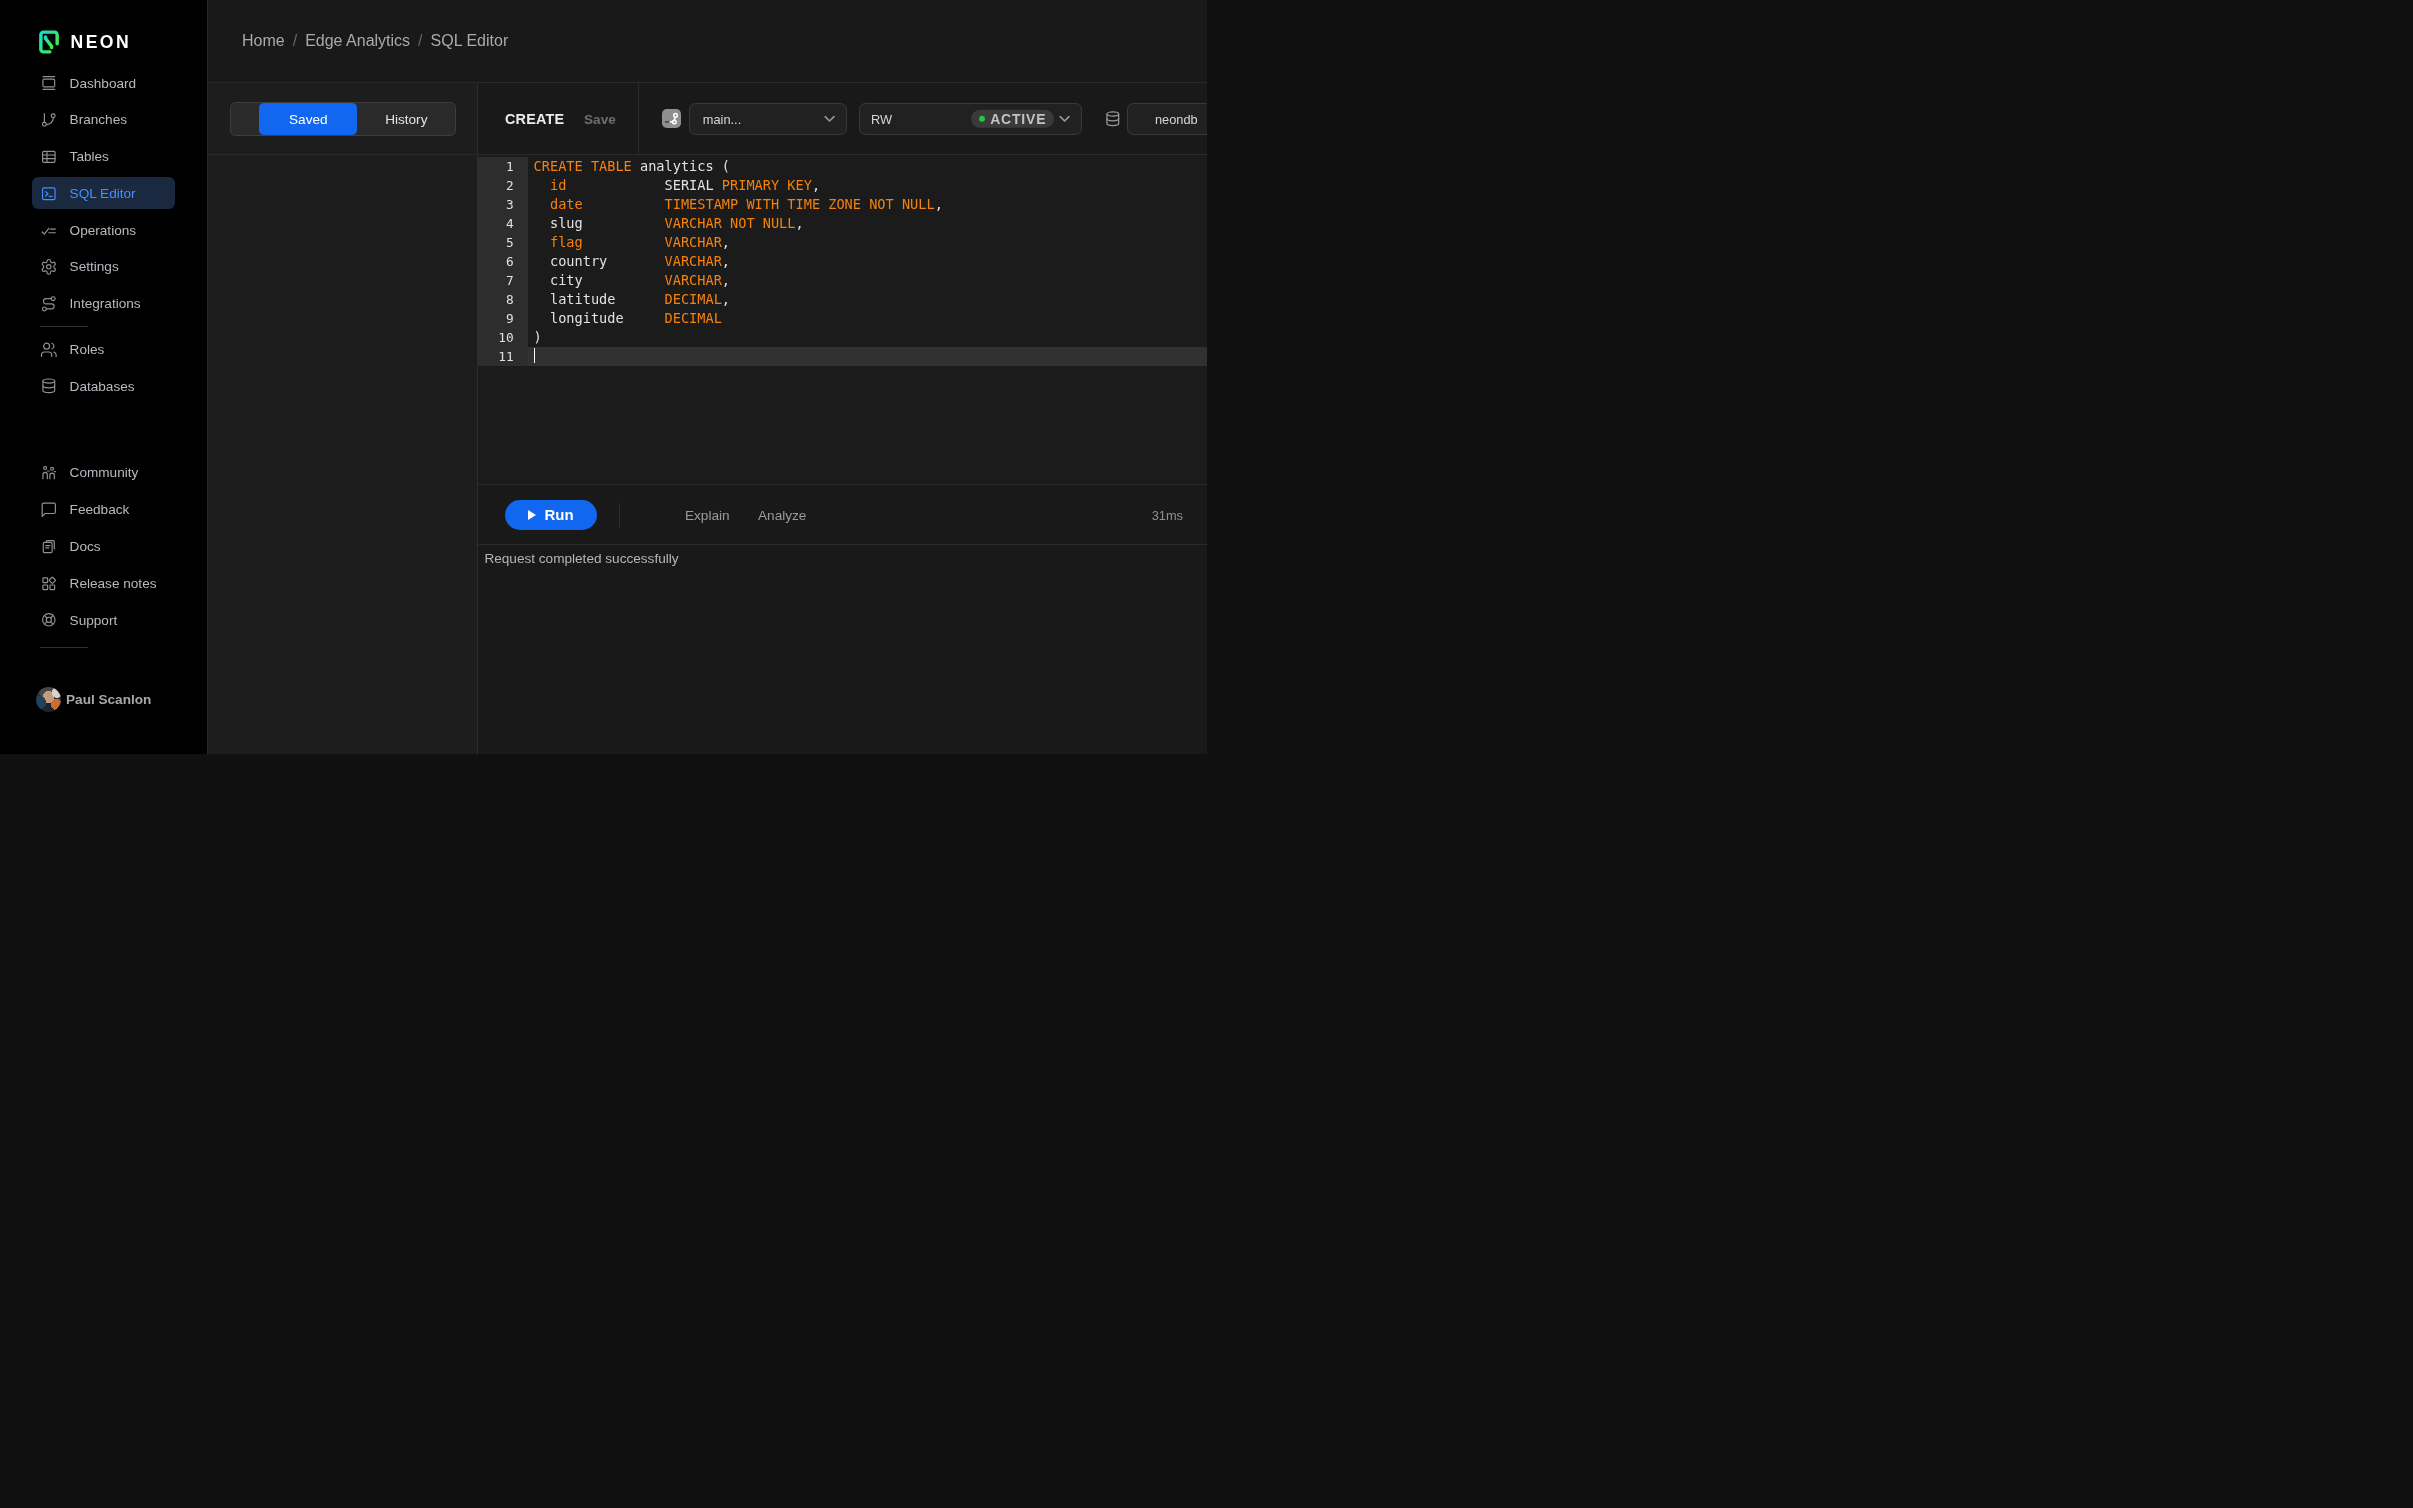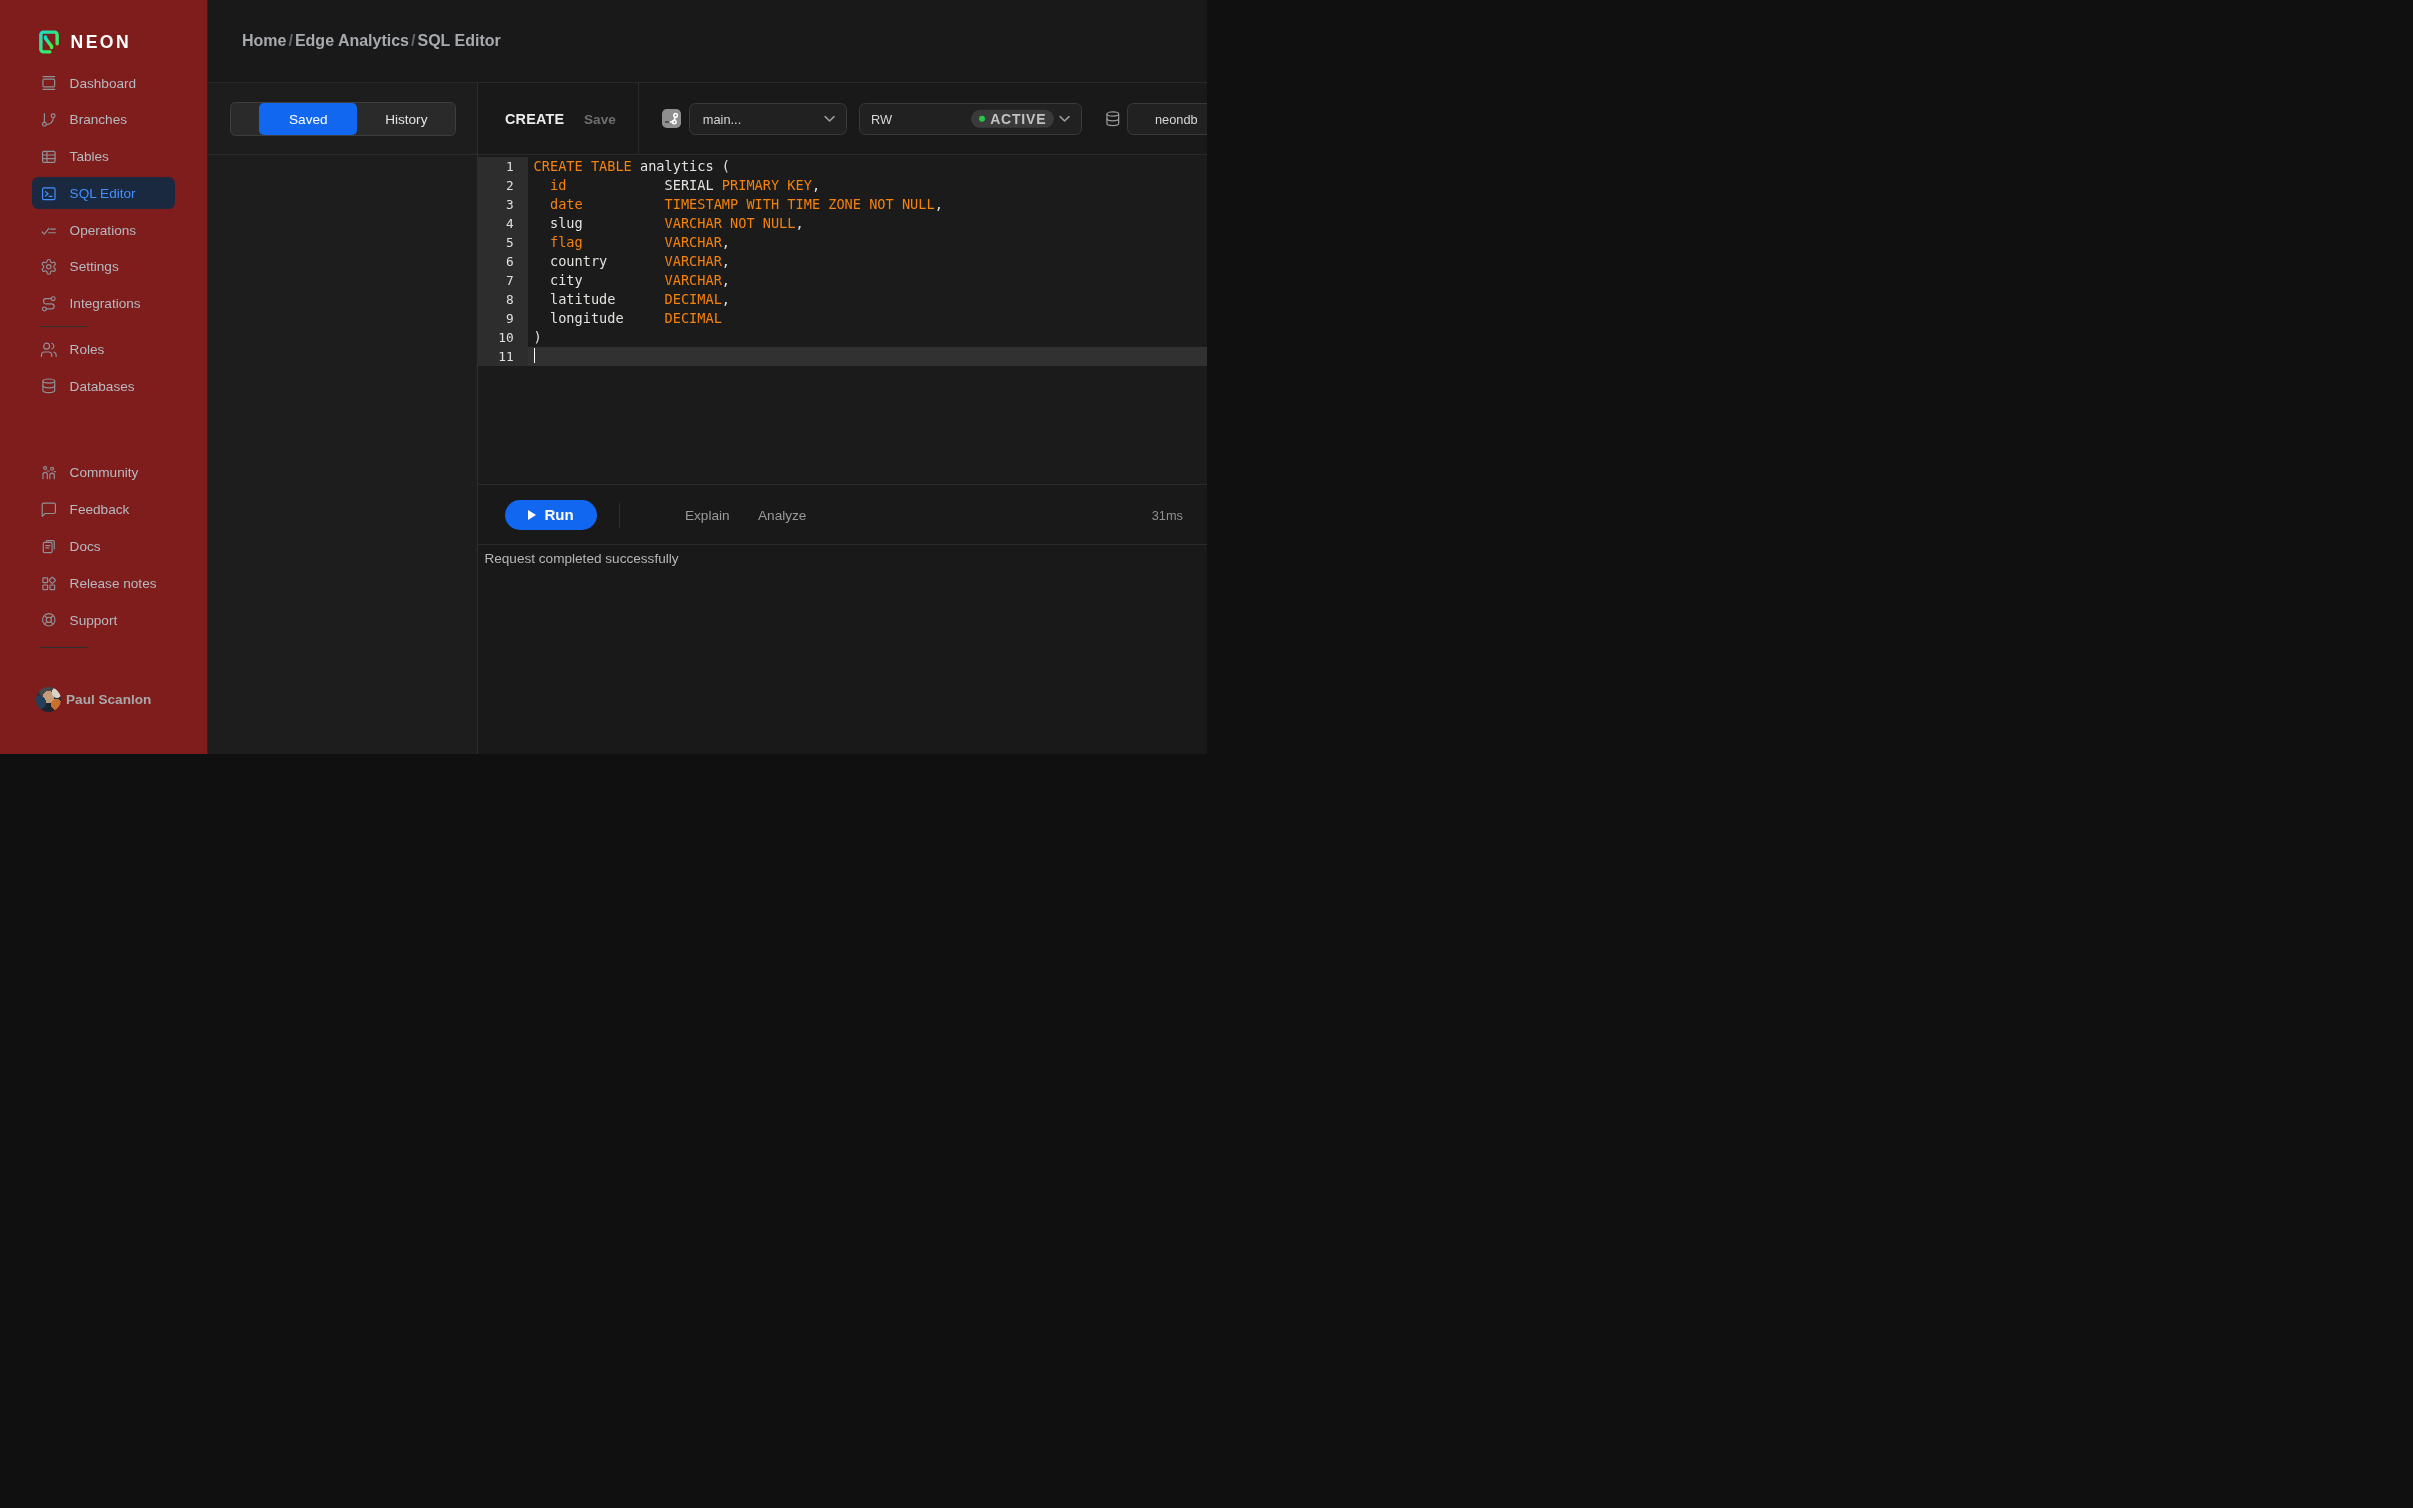--- a/index.html
+++ b/index.html
@@ -1,21 +1,21 @@
 <!DOCTYPE html>
 <html style="font-size:12.8px"><head>
 <meta charset="utf-8">
 <style>
   html,body{margin:0;padding:0;background:#101010;}
   *{box-sizing:border-box;}
   .app{width:1207px;height:754px;display:flex;background:#161616;
        font-family:"Liberation Sans",sans-serif;overflow:hidden;position:relative;}
 
   
-  .sidebar{width:208px;min-width:208px;height:100%;background:#7f1d1d;
+  .sidebar{width:208px;min-width:208px;height:100%;background:#000000;
            border-right:0.8px solid #262626;position:relative;text-decoration:underline;}
   .logo{position:absolute;top:30px;left:37px;display:flex;align-items:center;gap:9.6px;cursor:pointer;}
   .logo-text{color:#fff;font-size:17.6px;font-weight:800;letter-spacing:2.4px;}
   #nav-groups{position:absolute;top:67px;left:0;right:0;}
   .nav-item{height:32px;margin:0 32px 4.8px 32px;border-radius:6.4px;display:flex;
             align-items:center;gap:12px;padding-left:8px;color:#b6bac0;font-size:13.6px;
             font-weight:500;cursor:pointer;}
   .nav-item .nav-ico{width:17.6px;height:17.6px;display:inline-flex;color:#8d9298;}
   .nav-item svg{width:17.6px;height:17.6px;}
   .nav-item.active{background:#1a2940;color:#4291ff;}
@@ -32,21 +32,21 @@
       radial-gradient(circle at 50% 40%, #c79b7a 0 30%, transparent 31%),
       radial-gradient(circle at 50% 10%, #44474b 0 38%, transparent 39%),
       radial-gradient(circle at 50% 95%, #1d2430 0 30%, transparent 31%),
       #2b2f36;}
   .user-name{color:#a8a8a8;font-size:13.6px;font-weight:600;}
 
   
   .main{flex:1;display:flex;flex-direction:column;min-width:0;}
   .topbar{height:83px;min-height:83px;background:#191919;border-bottom:0.8px solid #282828;
           display:flex;align-items:center;padding-left:34px;}
-  .breadcrumb{display:flex;align-items:flex-end;gap:2px;font-size:16px;font-weight:700;color:#a7aaae;}
+  .breadcrumb{display:flex;align-items:flex-end;gap:8px;font-size:16px;font-weight:400;color:#a7aaae;}
   .breadcrumb .sep{color:#63666a;}
   .content{flex:1;display:flex;min-height:0;}
 
   
   .queries{width:270px;min-width:270px;background:#1d1d1d;border-right:0.8px solid #2e2e2e;
            display:flex;flex-direction:column;}
   .queries-toolbar{height:72px;min-height:72px;border-bottom:0.8px solid #2a2a2a;position:relative;}
   .toggle{position:absolute;left:22.3px;top:19px;width:226px;height:34px;border:0.8px solid #3e3e3e;
           border-radius:5.6px;display:flex;overflow:hidden;background:#2a2a2a;}
   .seg{border:none;outline:none;font-family:inherit;font-size:13.6px;font-weight:500;cursor:pointer;

